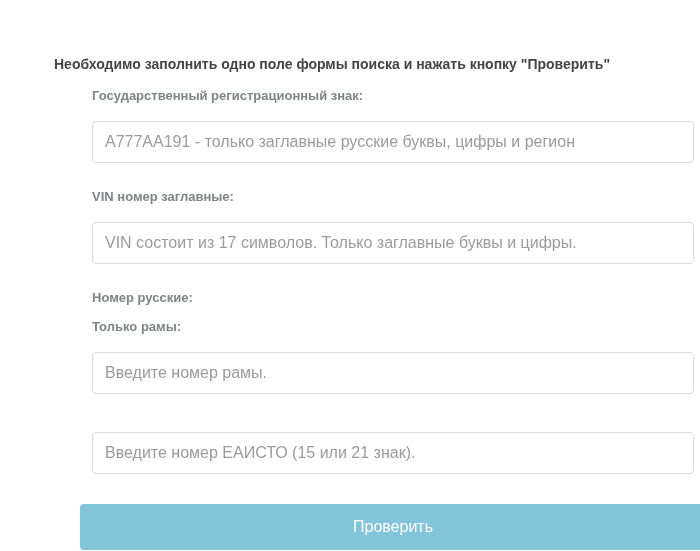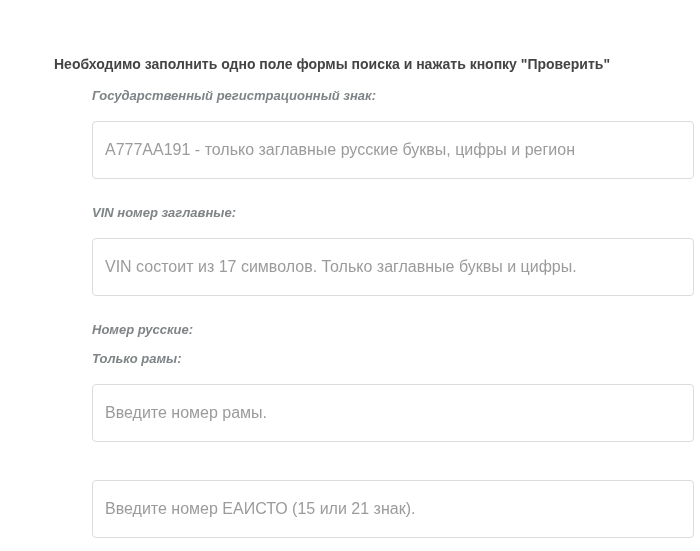--- a/index.html
+++ b/index.html
@@ -25,25 +25,24 @@
     }
     .field-group {
       margin-bottom: 14px;
     }
     .field-label {
       font-size: 13px;
       font-weight: 700;
       color: #7f8486;
       margin-bottom: 6px;
       display: block;
-      font-style: italic;
     }
     .text-input {
       width: 100%;
-      height: 58px;
+      height: 42px;
       padding: 8px 12px;
       font-size: 16px;
       color: #555555;
       background: #ffffff;
       border: 1px solid #dcdcdc;
       border-radius: 4px;
       outline: none;
       font-family: inherit;
     }
     .text-input::placeholder {

